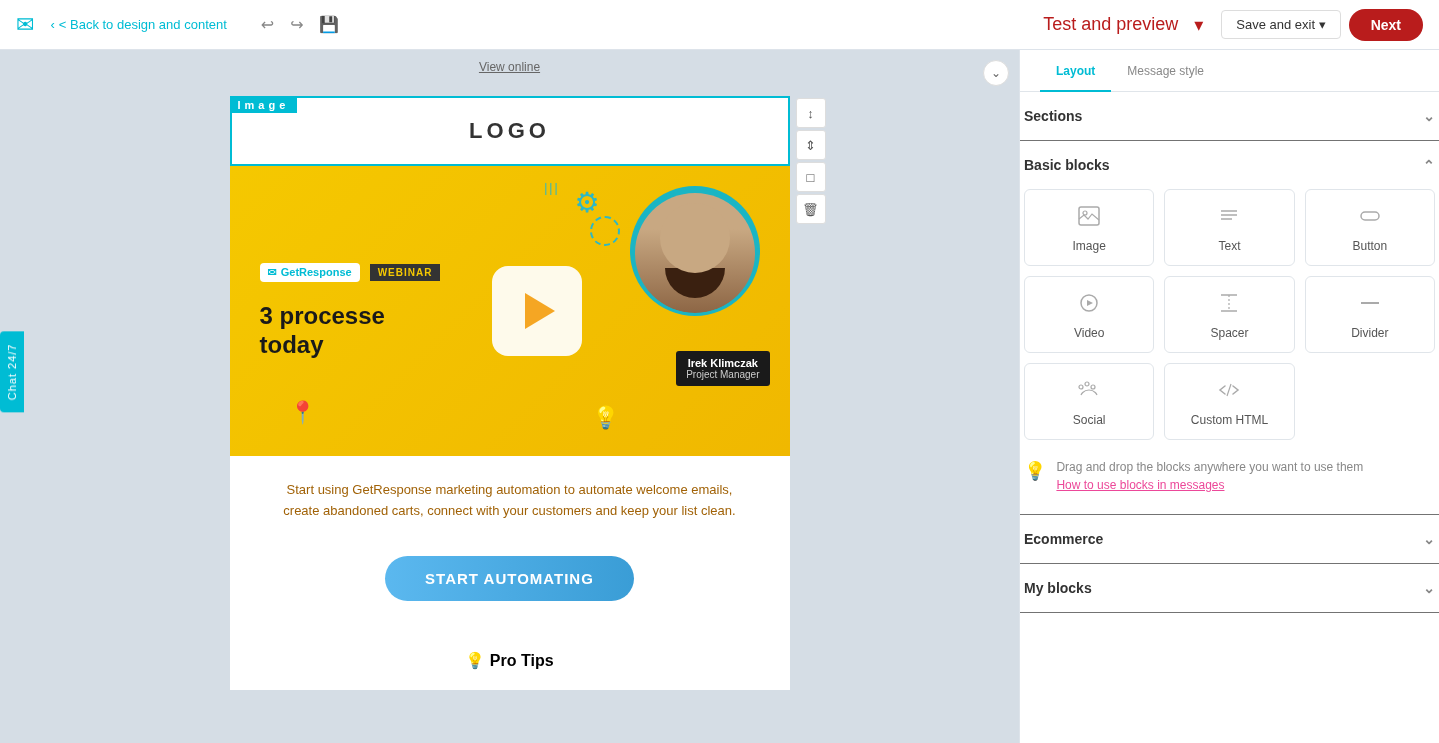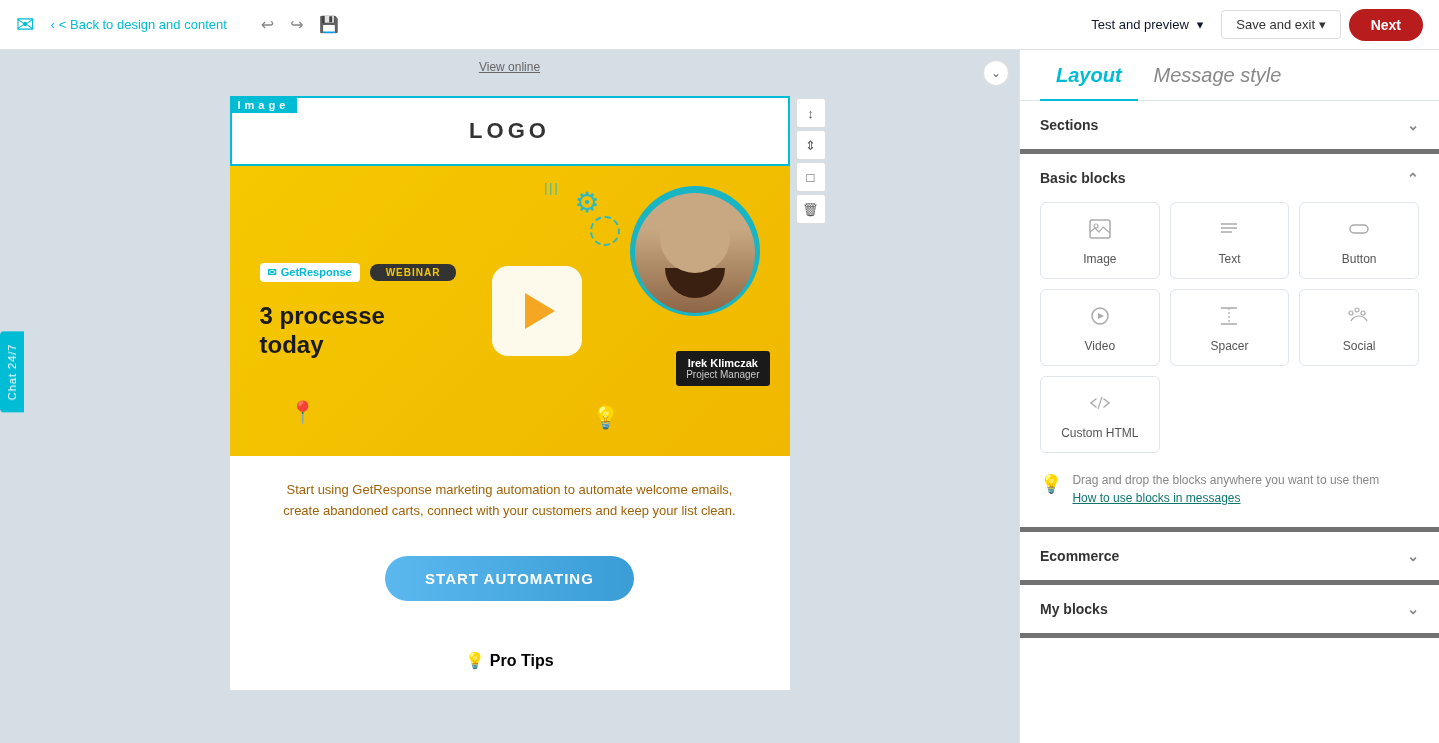--- a/index.html
+++ b/index.html
@@ -16,21 +16,21 @@
       flex-shrink: 0;
       z-index: 10;
     }
     .top-nav-left { display: flex; align-items: center; gap: 16px; flex: 1; }
     .brand-logo { color: #00bcd4; font-size: 22px; }
     .back-link { color: #00bcd4; font-size: 13px; text-decoration: none; display: flex; align-items: center; gap: 4px; cursor: pointer; }
     .nav-actions { display: flex; align-items: center; gap: 4px; margin-left: 12px; }
     .icon-btn { background: none; border: none; cursor: pointer; color: #888; font-size: 16px; padding: 4px 6px; border-radius: 4px; }
 
     .top-nav-right { display: flex; align-items: center; gap: 8px; }
-    .test-preview-btn { background: none; border: none; color: #0f172a; font-size: 13px; cursor: pointer; display: flex; align-items: center; gap: 8px; padding: 6px 10px; border-radius: 4px; }
+    .test-preview-btn { background: none; border: none; color: #b91c1c; font-size: 18px; cursor: pointer; display: flex; align-items: center; gap: 16px; padding: 6px 10px; border-radius: 4px; }
     .save-exit-btn { background: none; border: 1px solid #ddd; color: #333; font-size: 13px; cursor: pointer; padding: 6px 14px; border-radius: 4px; display: flex; align-items: center; gap: 4px; }
     .next-btn { background: #b91c1c; color: #fff; border: none; padding: 8px 22px; border-radius: 24px; font-size: 14px; font-weight: bold; cursor: pointer; }
 
     
     .main-layout { display: flex; flex: 1; overflow: hidden; }
 
     
     .canvas-area {
       flex: 1;
       overflow-y: auto;
@@ -162,23 +162,23 @@
       color: #00bcd4;
       display: flex;
       align-items: center;
       gap: 4px;
     }
     .webinar-badge {
       background: #333;
       color: #f5c800;
       font-size: 10px;
       font-weight: bold;
-      padding: 3px 16px;
+      padding: 3px 8px;
       letter-spacing: 1px;
-      border-radius: 8px;
+      border-radius: 0;
     }
     .webinar-title {
       color: #1a1a1a;
       font-size: 24px;
       font-weight: 900;
       line-height: 1.2;
       margin-top: 20px;
     }
 
     
@@ -329,37 +329,36 @@
     }
 
     
     .panel-tabs {
       display: flex;
       border-bottom: 1px solid #e0e5ea;
       padding: 0 20px;
     }
     .panel-tab {
       padding: 14px 16px 12px;
-      font-size: 20px;
+      font-size: 12px;
       cursor: pointer;
       color: #888;
       border-bottom: 2px solid transparent;
       margin-bottom: -1px;
-      font-style: italic;
     }
     .panel-tab.active {
       color: #00bcd4;
       border-bottom: 2px solid #00bcd4;
       font-weight: 600;
     }
 
     
     .panel-section {
-      border-bottom: 5px solid #737373;
-      padding: 16px 20px;
+      border-bottom: 1px solid #737373;
+      padding: 16px 4px;
     }
     .panel-section-header {
       display: flex;
       align-items: center;
       justify-content: space-between;
       cursor: pointer;
       font-size: 14px;
       font-weight: 600;
       color: #333;
     }
@@ -397,21 +396,21 @@
 
     
     .drag-tip {
       display: flex;
       align-items: flex-start;
       gap: 10px;
       padding: 10px 0 4px;
     }
     .drag-tip-icon { color: #aaa; font-size: 18px; flex-shrink: 0; margin-top: 2px; }
     .drag-tip-text { font-size: 12px; color: #888; line-height: 1.5; }
-    .drag-tip-link { color: #0f766e; cursor: pointer; text-decoration: underline; }
+    .drag-tip-link { color: #ec4899; cursor: pointer; text-decoration: underline; }
 
     
     .chat-widget {
       position: fixed;
       left: 0;
       top: 50%;
       transform: translateY(-50%);
       background: #00bcd4;
       color: #fff;
       writing-mode: vertical-rl;
@@ -603,20 +602,28 @@
           <span class="block-card-icon">
             <svg width="22" height="20" viewBox="0 0 22 20" fill="none" xmlns="http://www.w3.org/2000/svg">
               <line x1="11" y1="2" x2="11" y2="18" stroke="#aaa" stroke-width="1.2" stroke-dasharray="2,2"></line>
               <line x1="3" y1="2" x2="19" y2="2" stroke="#aaa" stroke-width="1.5"></line>
               <line x1="3" y1="18" x2="19" y2="18" stroke="#aaa" stroke-width="1.5"></line>
             </svg>
           </span>
           <span class="block-card-label">Spacer</span>
         </div>
 
+        <div class="block-card">
+          <span class="block-card-icon">
+            <svg width="22" height="20" viewBox="0 0 22 20" fill="none" xmlns="http://www.w3.org/2000/svg">
+              <line x1="2" y1="10" x2="20" y2="10" stroke="#aaa" stroke-width="2"></line>
+            </svg>
+          </span>
+          <span class="block-card-label">Divider</span>
+        </div>
 
         <div class="block-card">
           <span class="block-card-icon">
             <svg width="22" height="20" viewBox="0 0 22 20" fill="none" xmlns="http://www.w3.org/2000/svg">
               <path d="M3 15 C3 15 5 10 11 10 C17 10 19 15 19 15" stroke="#aaa" stroke-width="1.2" fill="none"></path>
               <rect x="7" y="2" width="4" height="4" rx="2" stroke="#aaa" stroke-width="1.2" fill="none"></rect>
               <rect x="13" y="5" width="4" height="4" rx="2" stroke="#aaa" stroke-width="1.2" fill="none"></rect>
               <rect x="1" y="5" width="4" height="4" rx="2" stroke="#aaa" stroke-width="1.2" fill="none"></rect>
             </svg>
           </span>

